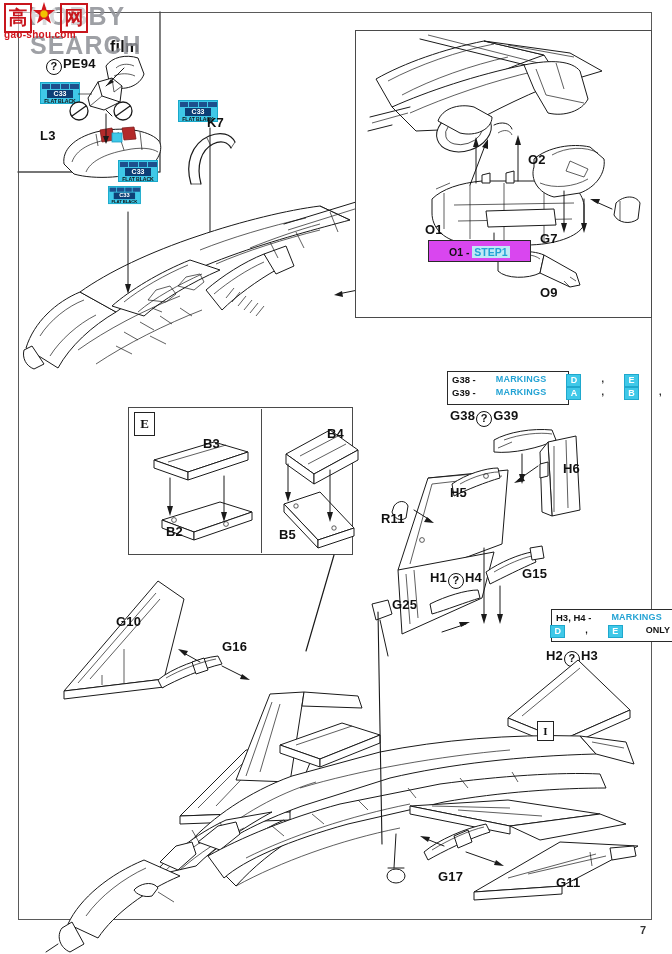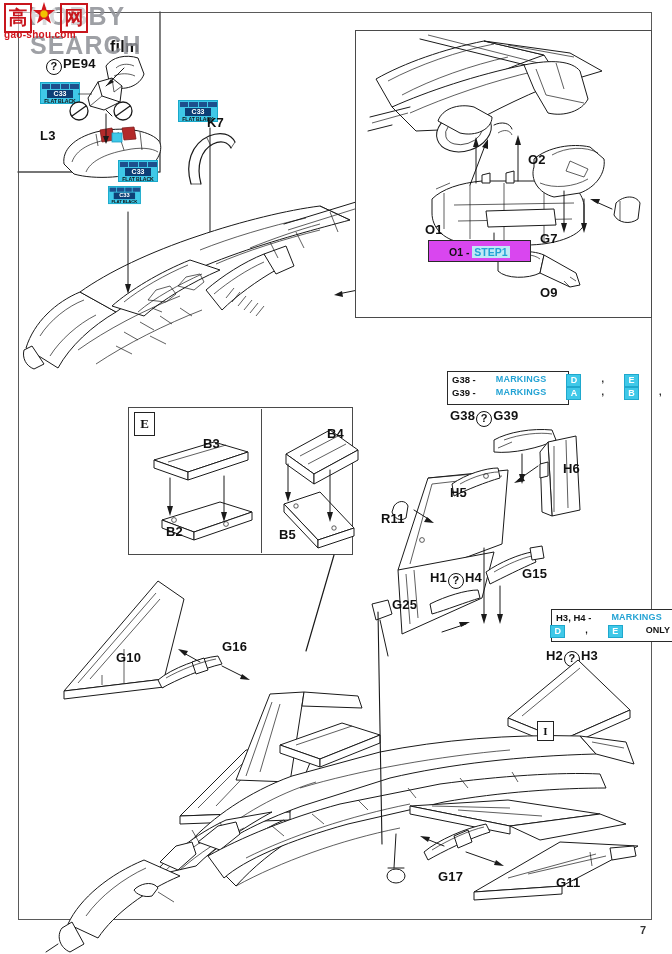--- a/index.html
+++ b/index.html
@@ -539,21 +539,21 @@
   </svg>
 
   <svg style="position:absolute;left:56px;top:575px;" width="180" height="130">
     <path class="ln-f" d="M8,116 L102,6 L128,24 L108,104 Z"></path>
     <path class="ln-f" d="M8,116 L8,124 L108,112 L108,104 Z"></path>
     <path class="ln-t" d="M22,108 L100,18"></path>
     <path class="ln-t" d="M34,104 L104,24"></path>
     <path class="ln-t" d="M46,100 L46,110"></path>
     <path class="ln-t" d="M68,74 L68,108"></path>
   </svg>
-  <div class="lbl" style="left:116px;top:614px;margin-top:36px;">G10</div>
+  <div class="lbl" style="left:116px;top:614px;">G10</div>
 
   <svg style="position:absolute;left:152px;top:648px;" width="90" height="48">
     <path class="ln-f" d="M6,32 C20,20 48,10 66,8 L70,16 C52,20 24,32 10,40 Z"></path>
     <path class="ln-f" d="M40,14 L52,10 L56,22 L44,26 Z"></path>
     <path class="ln-t" d="M14,30 C28,22 48,14 64,11"></path>
   </svg>
   <div class="lbl" style="left:222px;top:639px;">G16</div>
   <svg style="position:absolute;left:160px;top:632px;" width="110" height="64">
     <path class="ln" d="M40,30 L22,20"></path>
     <path class="ar" d="M18,17 L28,19 L25,24 Z"></path>

